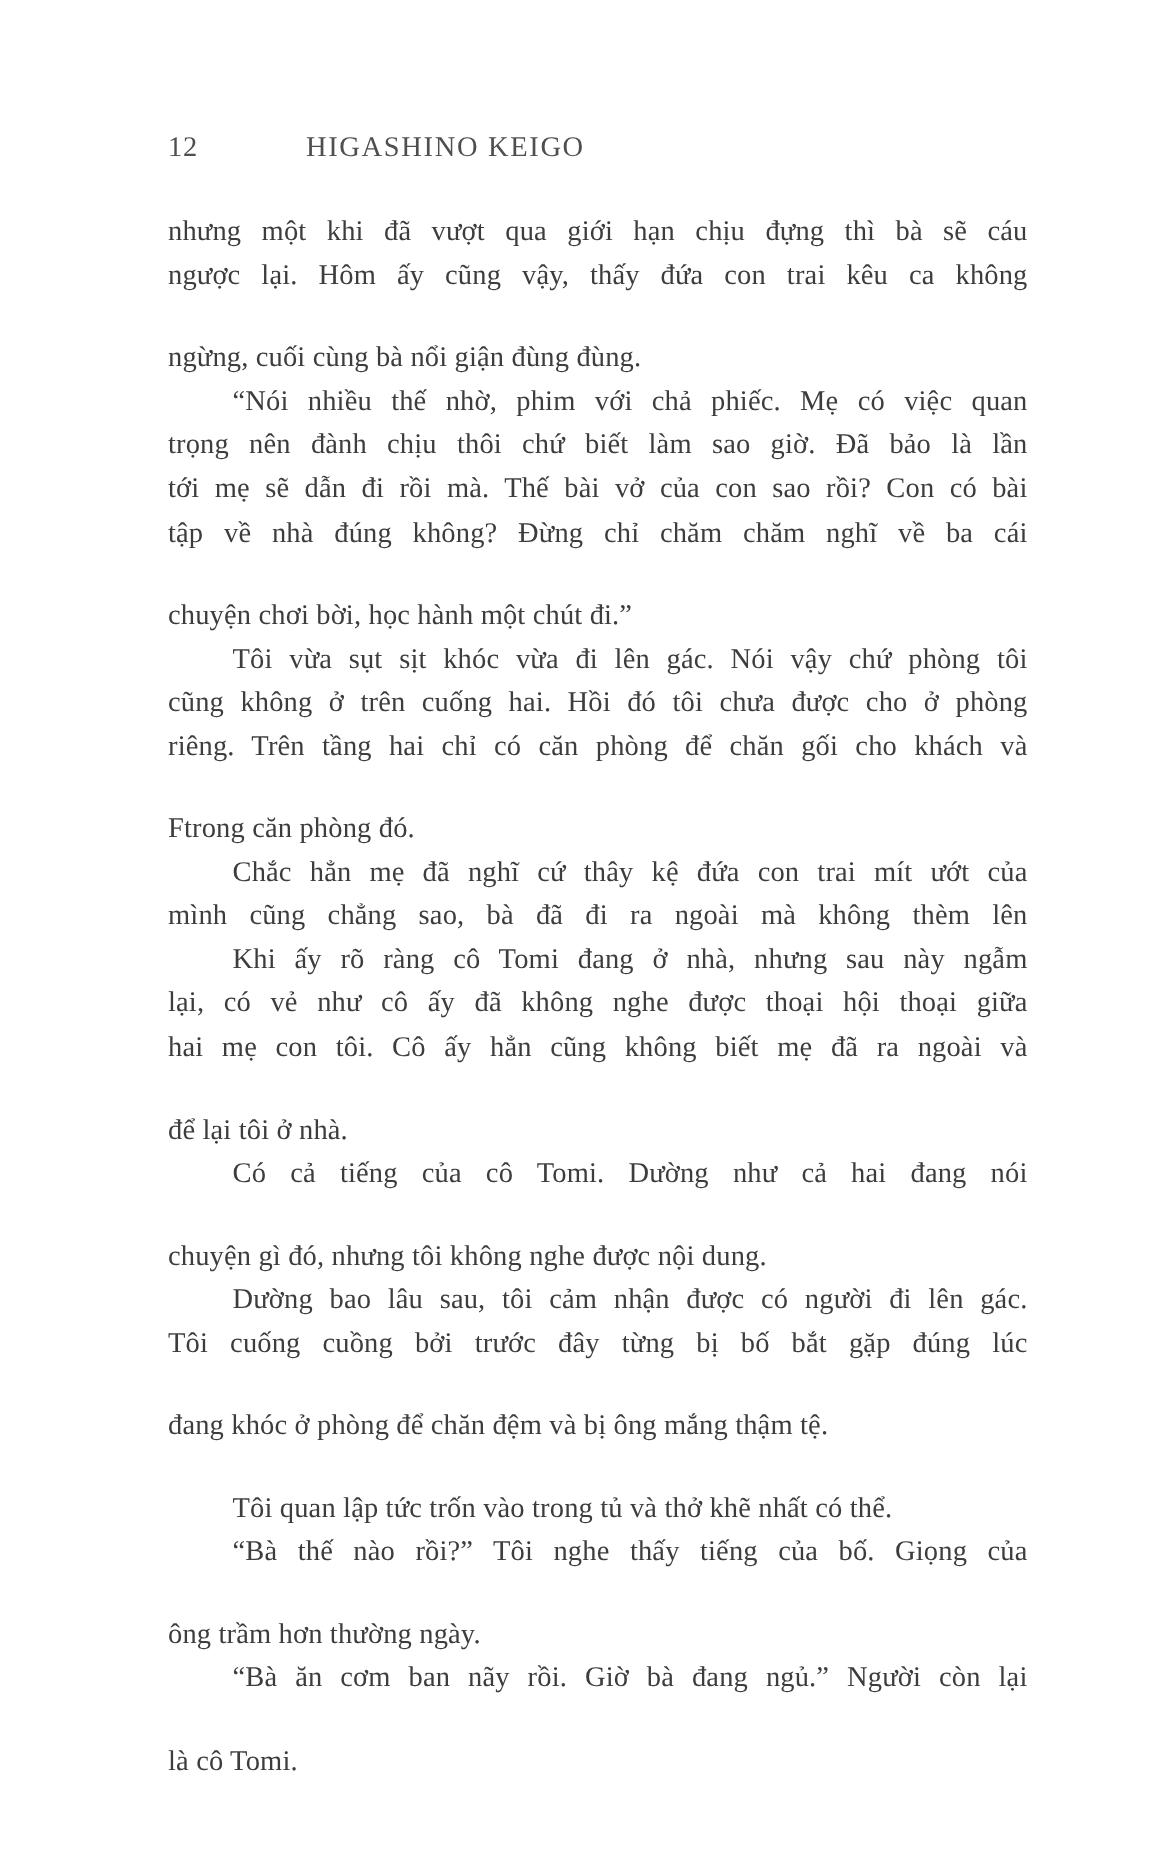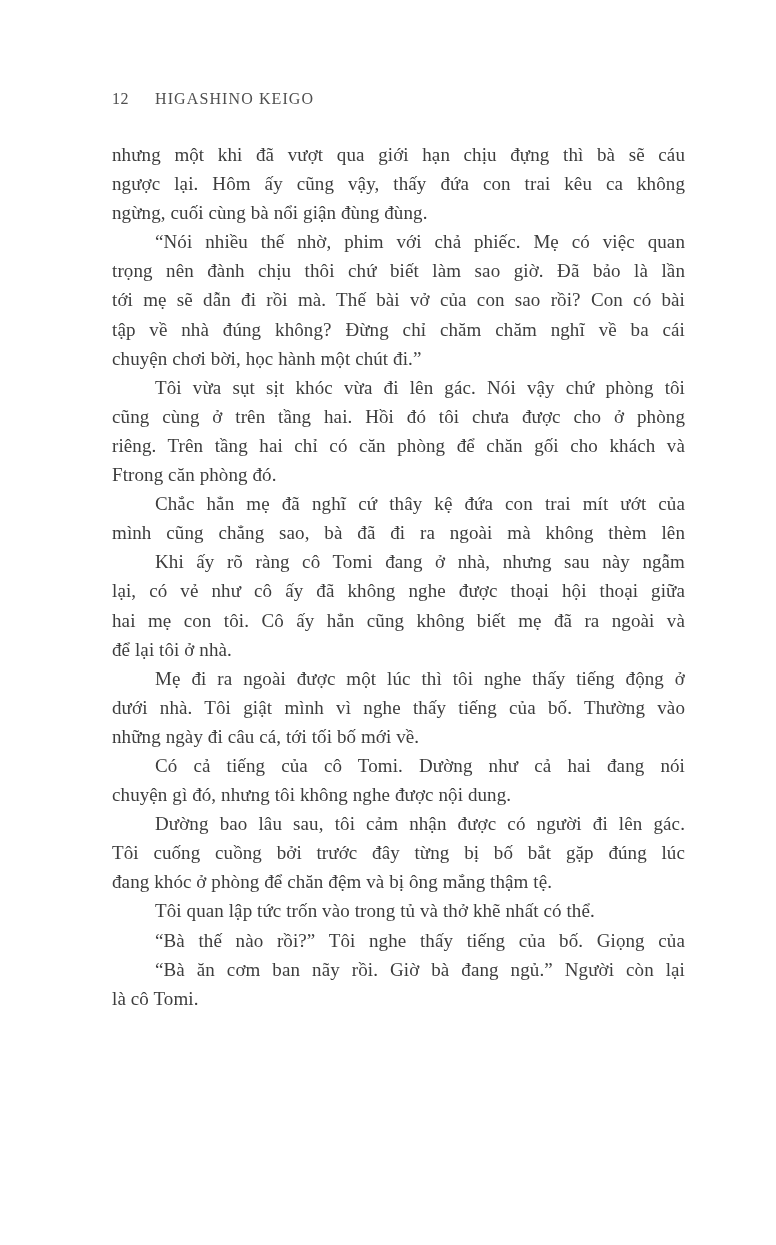--- a/index.html
+++ b/index.html
@@ -19,28 +19,29 @@
     inset: 0;
     background: #ffffff;
   }
   .running-header {
     position: absolute;
     left: 112px;
     top: 91px;
     display: flex;
     align-items: baseline;
     color: #4f4f4f;
-    font-size: 16px;
+    font-size: 19px;
     line-height: 16px;
+    gap: 36px;
   }
   .page-number {
     letter-spacing: 0.5px;
   }
   .author-name {
-    margin-left: 26px;
+    margin-left: 36px;
     letter-spacing: 1.1px;
   }
   .page-body {
     position: absolute;
     left: 112px;
     top: 140px;
     width: 573px;
     color: #3d3d3d;
     font-size: 19px;
     line-height: 29.1px;
@@ -49,20 +50,21 @@
   .paragraph {
     margin: 0;
   }
   .ln {
     text-align: justify;
     text-align-last: justify;
     white-space: normal;
   }
   .ln.last {
     text-align-last: left;
+    margin-top: 26px;
   }
   .ln.indent {
     padding-left: 43px;
     font-family: Liberation Serif, serif;
   }
 </style>
 </head>
 <body style="background: rgb(255, 255, 255);">
 
 <div class="page">
@@ -80,53 +82,49 @@
       </div>
       <div class="paragraph">
         <div class="ln indent">“Nói nhiều thế nhờ, phim với chả phiếc. Mẹ có việc quan</div>
         <div class="ln">trọng nên đành chịu thôi chứ biết làm sao giờ. Đã bảo là lần</div>
         <div class="ln">tới mẹ sẽ dẫn đi rồi mà. Thế bài vở của con sao rồi? Con có bài</div>
         <div class="ln">tập về nhà đúng không? Đừng chỉ chăm chăm nghĩ về ba cái</div>
         <div class="ln last">chuyện chơi bời, học hành một chút đi.”</div>
       </div>
       <div class="paragraph">
         <div class="ln indent">Tôi vừa sụt sịt khóc vừa đi lên gác. Nói vậy chứ phòng tôi</div>
-        <div class="ln">cũng cùng ở trên tầng hai. Hồi đó tôi chưa được cho ở phòng</div>
+        <div class="ln">cũng không ở trên cuống hai. Hồi đó tôi chưa được cho ở phòng</div>
         <div class="ln">riêng. Trên tầng hai chỉ có căn phòng để chăn gối cho khách và</div>
         <div class="ln last">Ftrong căn phòng đó.</div>
       </div>
       <div class="paragraph">
         <div class="ln indent">Chắc hẳn mẹ đã nghĩ cứ thây kệ đứa con trai mít ướt của</div>
         <div class="ln">mình cũng chẳng sao, bà đã đi ra ngoài mà không thèm lên</div>
       </div>
       <div class="paragraph">
         <div class="ln indent">Khi ấy rõ ràng cô Tomi đang ở nhà, nhưng sau này ngẫm</div>
         <div class="ln">lại, có vẻ như cô ấy đã không nghe được thoại hội thoại giữa</div>
         <div class="ln">hai mẹ con tôi. Cô ấy hẳn cũng không biết mẹ đã ra ngoài và</div>
         <div class="ln last">để lại tôi ở nhà.</div>
-      </div>
-      <div class="paragraph">
-        <div class="ln indent">Mẹ đi ra ngoài được một lúc thì tôi nghe thấy tiếng động ở</div>
-        <div class="ln">dưới nhà. Tôi giật mình vì nghe thấy tiếng của bố. Thường vào</div>
-        <div class="ln last">những ngày đi câu cá, tới tối bố mới về.</div>
       </div>
       <div class="paragraph">
         <div class="ln indent">Có cả tiếng của cô Tomi. Dường như cả hai đang nói</div>
         <div class="ln last">chuyện gì đó, nhưng tôi không nghe được nội dung.</div>
       </div>
       <div class="paragraph">
         <div class="ln indent">Dường bao lâu sau, tôi cảm nhận được có người đi lên gác.</div>
         <div class="ln">Tôi cuống cuồng bởi trước đây từng bị bố bắt gặp đúng lúc</div>
         <div class="ln last">đang khóc ở phòng để chăn đệm và bị ông mắng thậm tệ.</div>
       </div>
       <div class="paragraph">
         <div class="ln last indent">Tôi quan lập tức trốn vào trong tủ và thở khẽ nhất có thể.</div>
       </div>
       <div class="paragraph">
         <div class="ln indent">“Bà thế nào rồi?” Tôi nghe thấy tiếng của bố. Giọng của</div>
+        <div class="ln last">ông trầm hơn thường ngày.</div>
       </div>
       <div class="paragraph">
         <div class="ln indent">“Bà ăn cơm ban nãy rồi. Giờ bà đang ngủ.” Người còn lại</div>
         <div class="ln last">là cô Tomi.</div>
       </div>
     </div>
 
 </div>
 
 </body></html>

